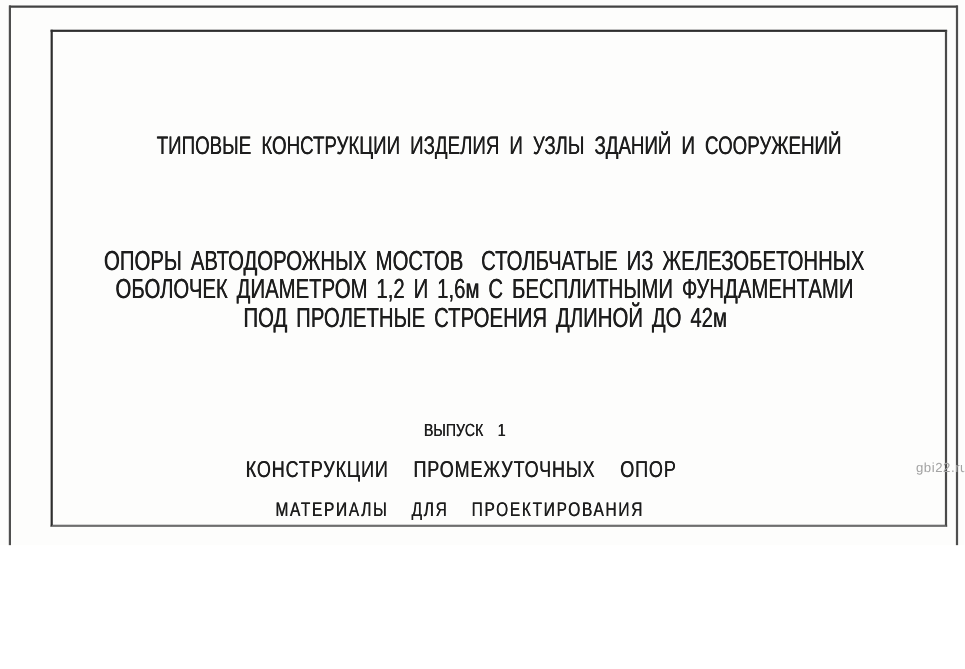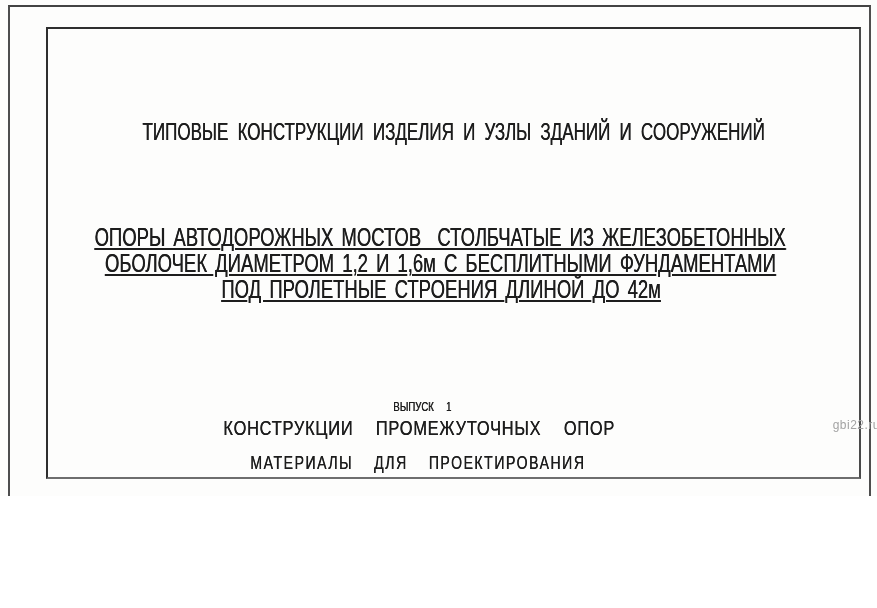--- a/index.html
+++ b/index.html
@@ -51,24 +51,23 @@
   .header-line > span { transform: scaleX(0.74); word-spacing: 6px; }
   .series-line { top: 163px; font-size: 30px; padding-left: 46px; }
   .series-line > span { transform: scaleX(0.72); word-spacing: 18px; letter-spacing: 1px; }
   .title-block {
     position: absolute;
     top: 224px; left: 0; width: 100%;
     display: flex; flex-direction: column; align-items: center;
     font-size: 25px; line-height: 26px;
     padding-left: 4px;
     text-shadow: 0.4px 0 0 currentColor;
-    text-decoration: underline;
   }
   .title-block .t-line { display: inline-block; white-space: pre; transform: scaleX(0.74); word-spacing: 4px; }
-  .issue-line { top: 400px; font-size: 12px; padding-right: 32px; }
+  .issue-line { top: 383px; font-size: 16px; padding-right: 32px; }
   .issue-line > span { transform: scaleX(0.8); word-spacing: 12px; }
   .subtitle-line { top: 416px; font-size: 21px; padding-right: 38px; }
   .subtitle-line > span { transform: scaleX(0.78); word-spacing: 22px; letter-spacing: 1px; }
   .materials-line { top: 453px; font-size: 18px; padding-right: 42px; }
   .materials-line > span { transform: scaleX(0.78); word-spacing: 20px; letter-spacing: 2px; }
   
   .watermark {
     position: absolute;
     top: 418px; right: -3px;
     font-size: 12px;

